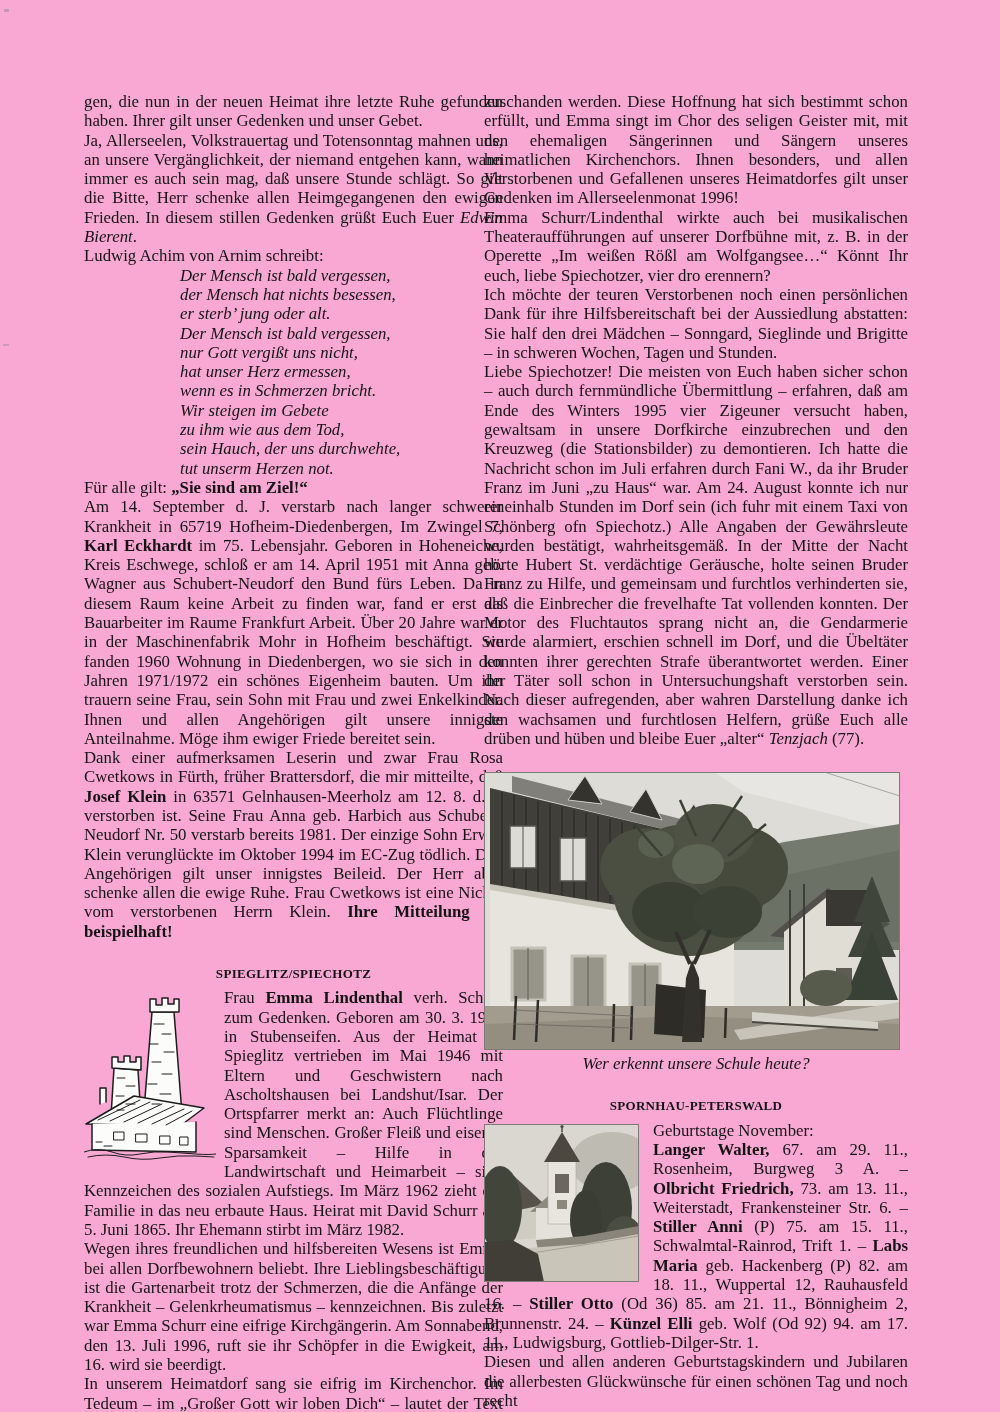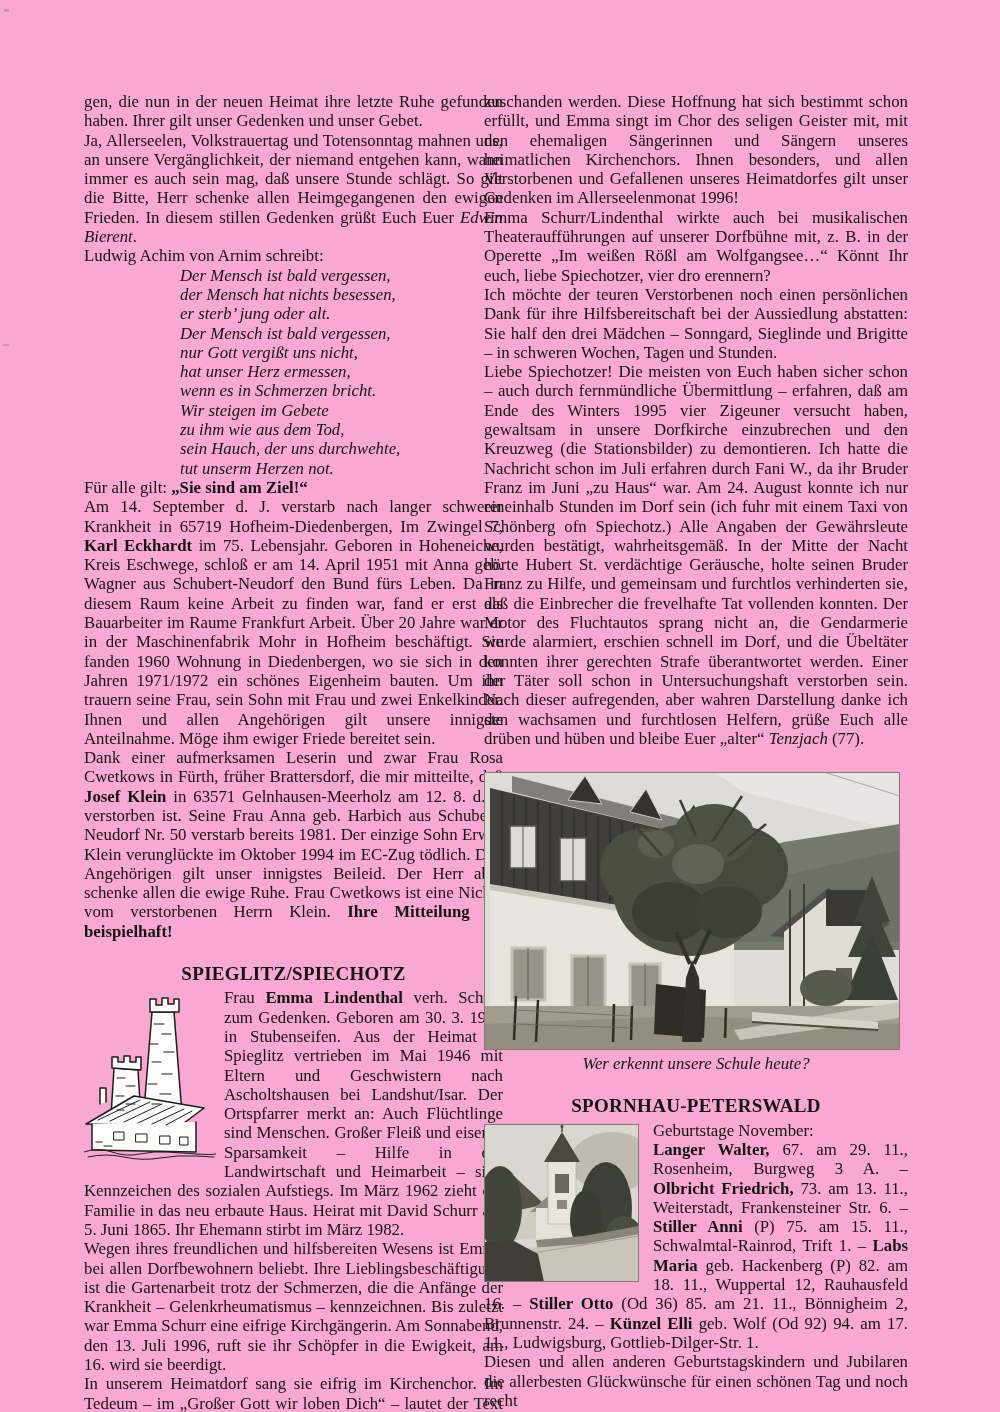--- a/index.html
+++ b/index.html
@@ -6,21 +6,21 @@
   .page{position:relative;width:1000px;height:1412px;background:#f9a8d4;overflow:hidden;
         font-family:"Liberation Serif",serif;color:#141414;}
   .col{position:absolute;top:92px;font-size:16.8px;line-height:19.3px;text-align:justify;}
   .col-left{left:84px;width:419px;}
   .col-right{left:484px;width:424px;}
   p.para{margin:0;padding:0;text-align:justify;}
   .b{font-weight:bold;}
   .i{font-style:italic;}
   .poem{margin-left:96px;font-weight:normal;font-style:italic;}
   .poem div{white-space:nowrap;}
-  .section-heading{font-size:19px;font-weight:bold;text-align:center;margin:23px 0 5px 0;letter-spacing:.3px;}
+  .section-heading{font-size:13px;font-weight:bold;text-align:center;margin:23px 0 5px 0;letter-spacing:.3px;}
   .tower-float{float:left;width:132px;height:168px;margin:4px 8px 2px 0;}
   .photo-school{width:416px;height:278px;margin:24px 0 4px 0;}
   .caption{font-style:italic;margin:2px 0 0 0;text-align:center;}
   .church-float{float:left;width:155px;height:158px;margin:3px 14px 4px 0;}
   .speck{position:absolute;background:#8d8d8d;}
   .speck1{left:4px;top:9px;width:5px;height:3px;opacity:.55;border-radius:1px;}
   .speck2{left:3px;top:344px;width:6px;height:2px;opacity:.45;}
   svg{display:block;}
 </style>
 </head>

